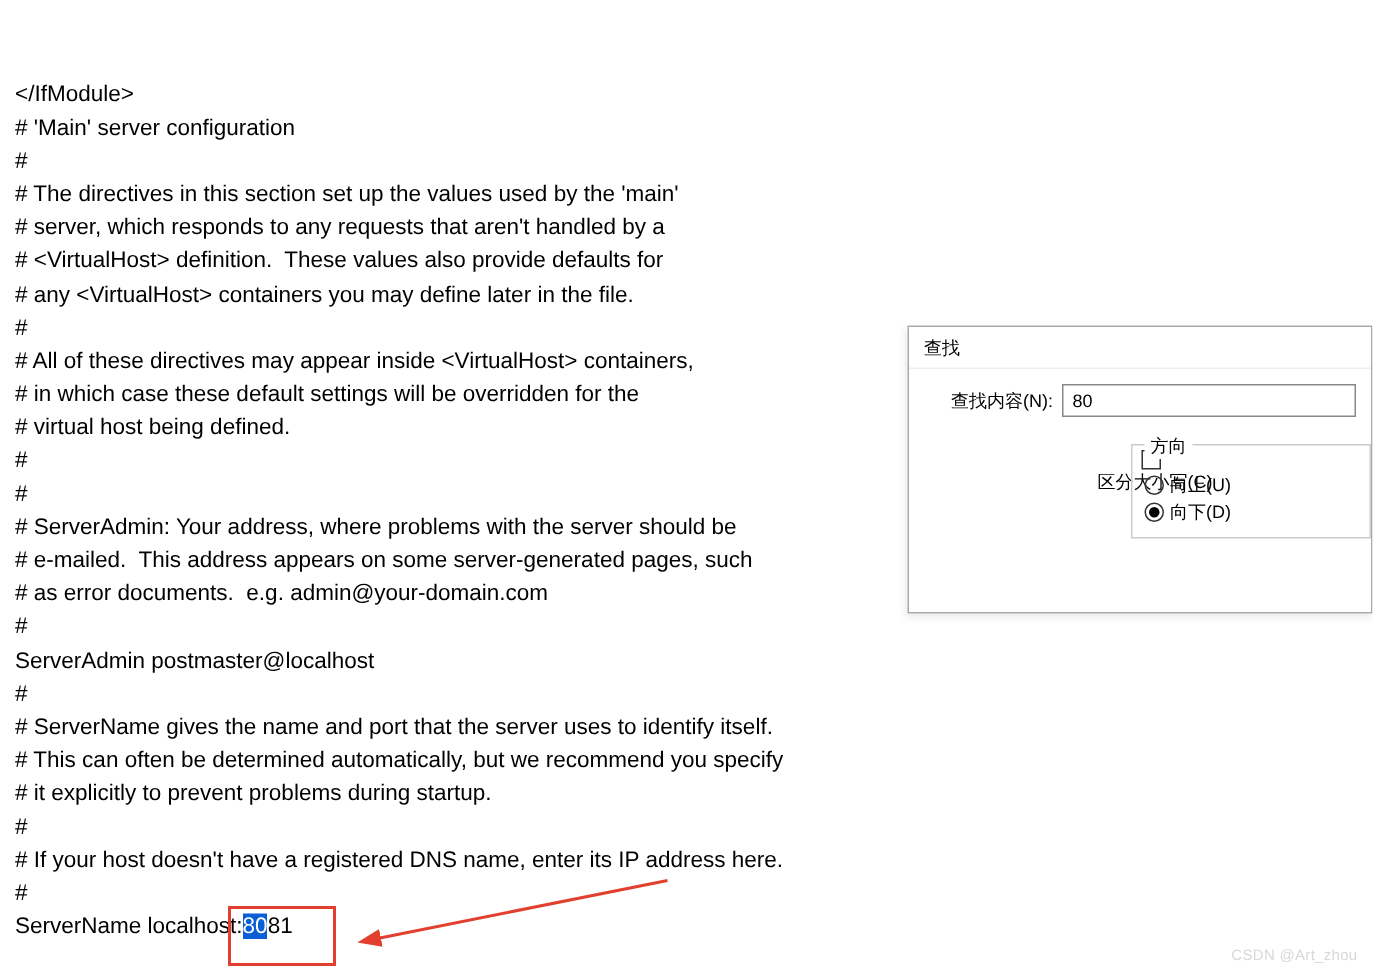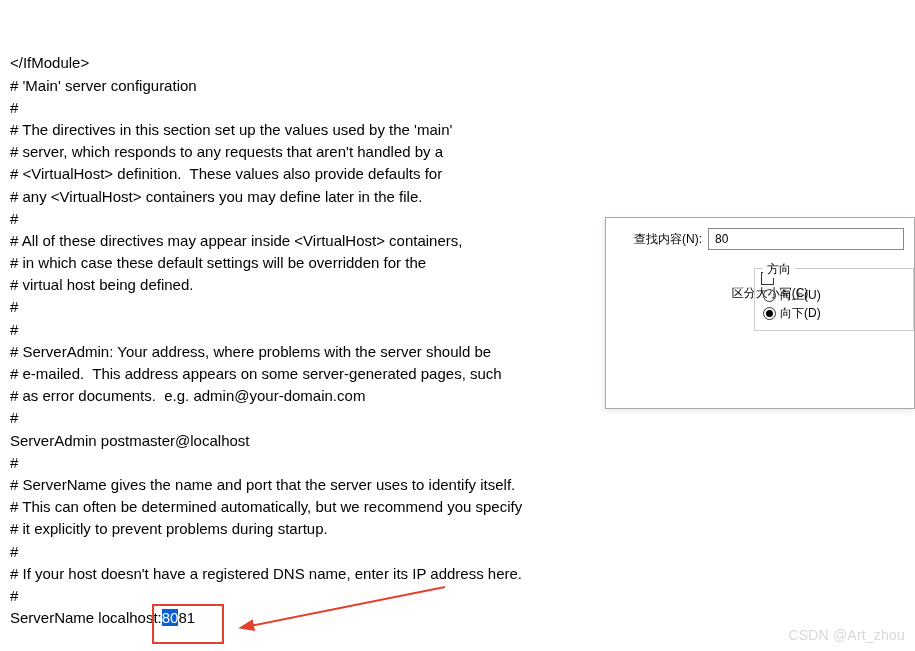--- a/index.html
+++ b/index.html
@@ -119,34 +119,35 @@
       border: 2px solid #e33f2e;
     }
     .arrow-svg {
       position: absolute;
       pointer-events: none;
     }
     .watermark {
       position: absolute;
       right: 10px;
       bottom: 8px;
-      font-size: 14px;
+      font-size: 10px;
       color: #d8d8d8;
       font-family: "Segoe UI", Arial, sans-serif;
       letter-spacing: 0.2px;
     }
   </style>
 </head>
 <body>
 
 <div class="editor">
   <span id="lines-container"><span class="line">&lt;/IfModule&gt;</span><span class="line"></span><span class="line"># 'Main' server configuration</span><span class="line">#</span><span class="line"># The directives in this section set up the values used by the 'main'</span><span class="line"># server, which responds to any requests that aren't handled by a</span><span class="line"># &lt;VirtualHost&gt; definition.  These values also provide defaults for</span><span class="line"># any &lt;VirtualHost&gt; containers you may define later in the file.</span><span class="line">#</span><span class="line"># All of these directives may appear inside &lt;VirtualHost&gt; containers,</span><span class="line"># in which case these default settings will be overridden for the</span><span class="line"># virtual host being defined.</span><span class="line">#</span><span class="line"></span><span class="line">#</span><span class="line"># ServerAdmin: Your address, where problems with the server should be</span><span class="line"># e-mailed.  This address appears on some server-generated pages, such</span><span class="line"># as error documents.  e.g. admin@your-domain.com</span><span class="line">#</span><span class="line">ServerAdmin postmaster@localhost</span><span class="line"></span><span class="line">#</span><span class="line"># ServerName gives the name and port that the server uses to identify itself.</span><span class="line"># This can often be determined automatically, but we recommend you specify</span><span class="line"># it explicitly to prevent problems during startup.</span><span class="line">#</span><span class="line"># If your host doesn't have a registered DNS name, enter its IP address here.</span><span class="line">#</span></span><span class="line"><span>ServerName localhost:</span><span class="selected">80</span><span>81</span></span>
 </div>
 
 <div class="find-dialog">
+  <div class="find-title">查找</div>
   <div class="find-body">
     <div class="find-row">
       <span class="find-label">查找内容(N):</span>
       <input class="find-input" value="80" style="">
     </div>
     <div class="checkbox-row" style="margin-top:22px;flex-direction:column;">
       <span class="checkbox-box"></span>
       <span>区分大小写(C)</span>
     </div>
     <div class="direction-group">

